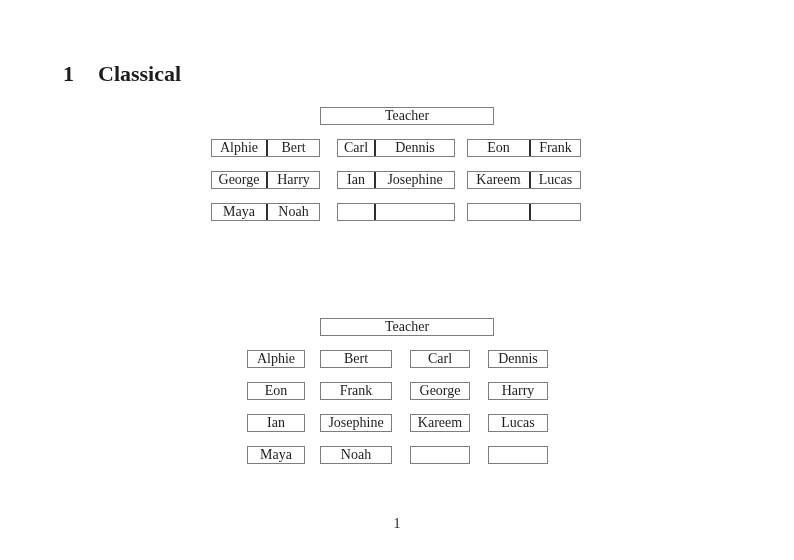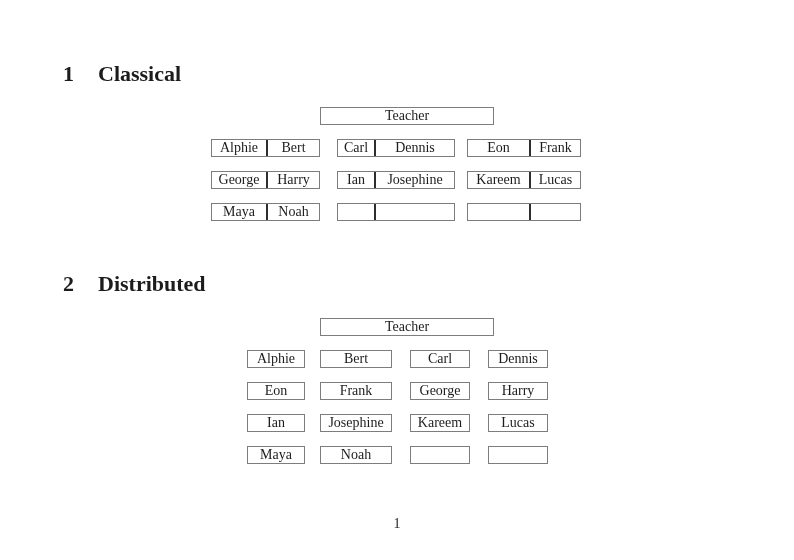--- a/index.html
+++ b/index.html
@@ -120,23 +120,20 @@
   </div>
   <div class="boxed desk" style="left:337px; top:203px; width:118px">
     <div class="seat" style="width:38px"></div>
     <div class="seat seat-last"></div>
   </div>
   <div class="boxed desk" style="left:467px; top:203px; width:114px">
     <div class="seat" style="width:63px"></div>
     <div class="seat seat-last"></div>
   </div>
 
-  <div class="section-heading heading-distributed">
-    <span class="sec-num">2</span><span>Distributed</span>
-  </div>
 
   <div class="boxed teacher-box" style="top:318px">Teacher</div>
 
   <div class="boxed sbox" style="left:247px; top:350px; width:58px">Alphie</div>
   <div class="boxed sbox" style="left:320px; top:350px; width:72px">Bert</div>
   <div class="boxed sbox" style="left:410px; top:350px; width:60px">Carl</div>
   <div class="boxed sbox" style="left:488px; top:350px; width:60px">Dennis</div>
 
   <div class="boxed sbox" style="left:247px; top:382px; width:58px">Eon</div>
   <div class="boxed sbox" style="left:320px; top:382px; width:72px">Frank</div>

